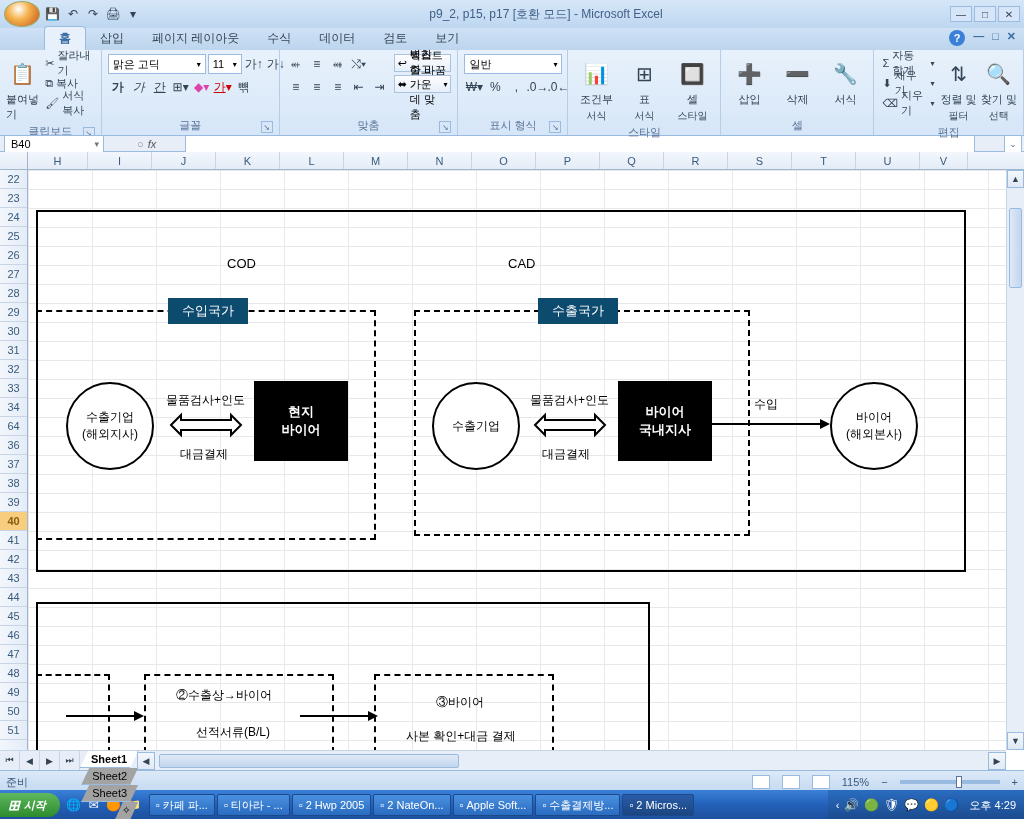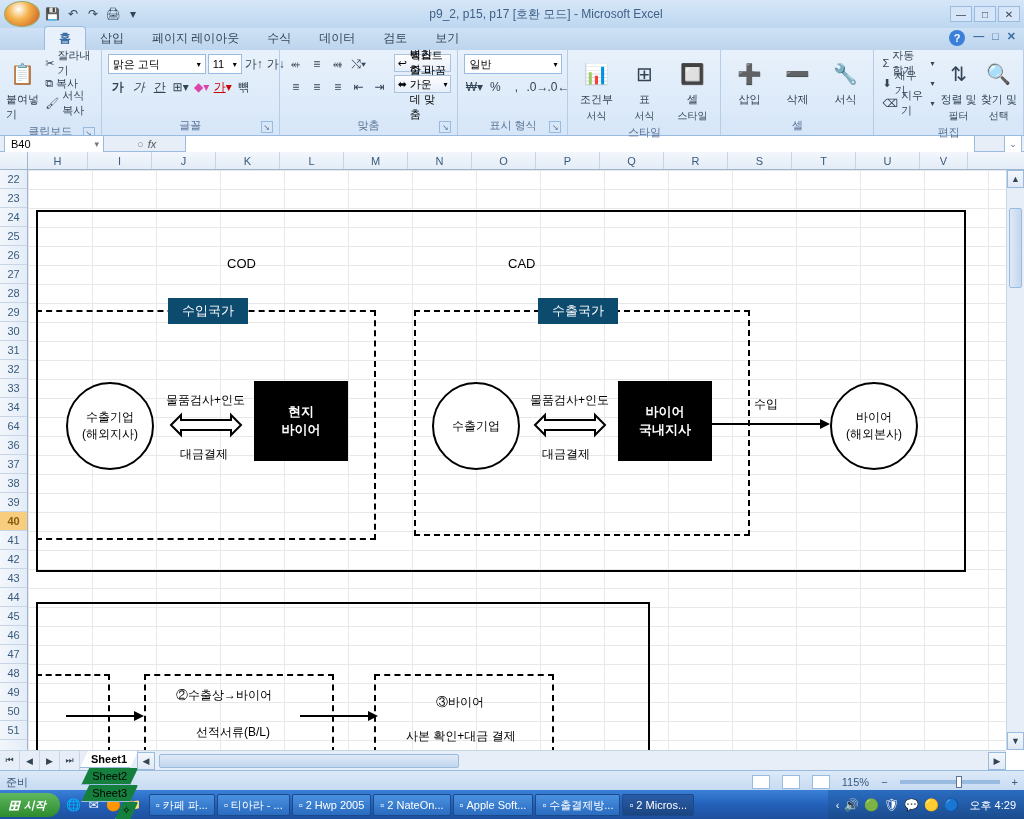--- a/index.html
+++ b/index.html
@@ -57,21 +57,21 @@
 .cells::before { content:""; position:absolute; inset:0; background-image: linear-gradient(#e8e8e8 1px, transparent 1px), linear-gradient(90deg, #e8e8e8 1px, transparent 1px); background-size: 64px 19px; }
 .vscroll { position:absolute; right:0; top:18px; bottom:20px; width:18px; background:#e8eef7; border-left:1px solid #c8d5e6; }
 .vscroll-thumb { background: linear-gradient(90deg,#dfe9f6,#c2d6ee); border:1px solid #9abbe0; margin:20px 2px; height:80px; border-radius:2px; }
 .vscroll-btn { height:18px; border:1px solid #9abbe0; background: linear-gradient(#f3f7fc,#dfe9f6); display:flex; align-items:center; justify-content:center; font-size:9px; color:#345;}
 .hscroll-area { position:absolute; left:0; right:18px; bottom:0; height:20px; display:flex; background:#e8eef7; border-top:1px solid #c8d5e6;}
 .sheet-nav { display:flex;}
 .sheet-nav-btn { width:20px; border-right:1px solid #c8d5e6; display:flex; align-items:center; justify-content:center; font-size:9px; color:#345;}
 .sheet-tabs { display:flex; align-items:flex-end;flex-direction:column; }
 .sheet-tab { padding: 2px 10px; background:#fff; border:1px solid #9abbe0; border-top:none; font-size:11px; margin-right:-1px; clip-path: polygon(8px 0, 100% 0, calc(100% - 8px) 100%, 0 100%);}
 .sheet-tab.active { background:#fff; font-weight:bold; }
-.sheet-tab.inactive { background:#15803d; }
+.sheet-tab.inactive { background:#a3a3a3; }
 .hscroll-track { flex:1; background:#e8eef7; display:flex; align-items:center;}
 .hscroll-thumb { background: linear-gradient(#dfe9f6,#c2d6ee); border:1px solid #9abbe0; height:14px; width:300px; margin-left:4px; border-radius:2px;}
 .hscroll-btn { width:18px; height:18px; border:1px solid #9abbe0; background: linear-gradient(#f3f7fc,#dfe9f6); display:flex; align-items:center; justify-content:center; font-size:9px; color:#345;}
 
 
 .diagram { position: absolute; left: -10px; top: 0; right: 0; pointer-events:none; }
 .box-outline { position:absolute; border: 2px solid #000; }
 .box-dashed { position:absolute; border: 2px dashed #000; }
 .tag { position:absolute; background:#0c4a6e; color:#fff; padding:4px 14px; font-size:13px; }
 .circle { position:absolute; border:2px solid #000; border-radius:50%; display:flex; align-items:center; justify-content:center; text-align:center; font-size:12px; background:#fff;}

